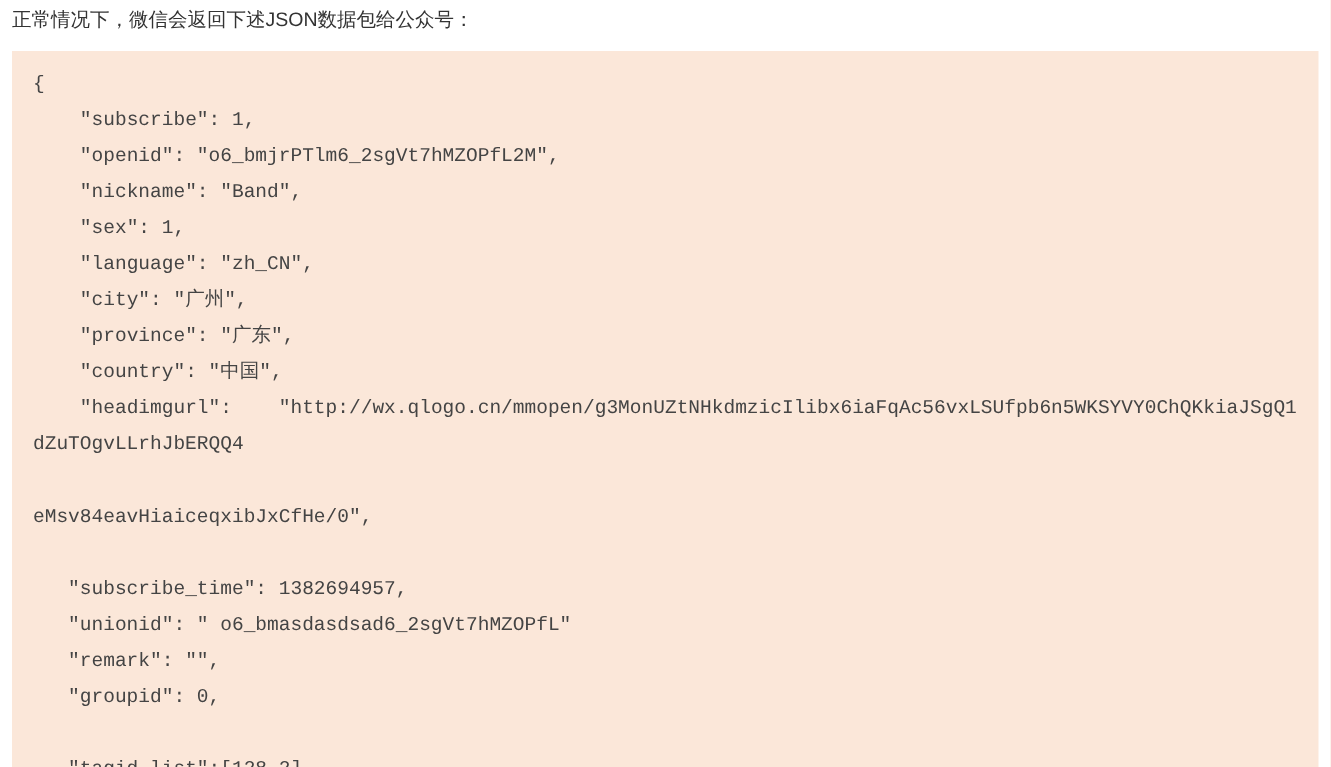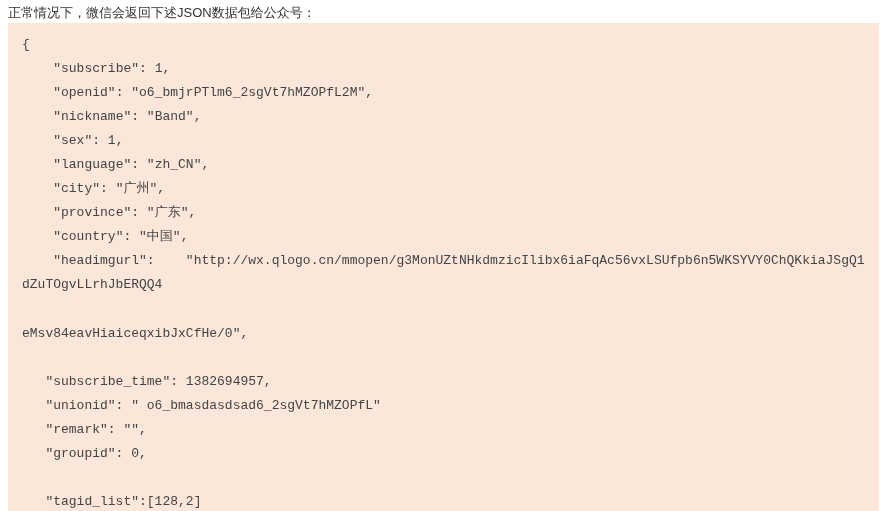--- a/index.html
+++ b/index.html
@@ -9,21 +9,21 @@
     }
     body {
       font-family: "Microsoft YaHei", "微软雅黑", Arial, sans-serif;
       background: #ffffff;
       width: 887px;
       padding: 0;
     }
     .intro {
       font-size: 13px;
       color: #333;
-      padding: 4px 0 1px 8px;
+      padding: 4px 0 12px 8px;
     }
     .code-block {
       background: #fbe7d9;
       margin: 0 8px;
       padding: 10px 14px;
       font-family: Consolas, "Courier New", monospace;
       font-size: 13px;
       line-height: 1.85;
       color: #444;
       white-space: pre-wrap;

